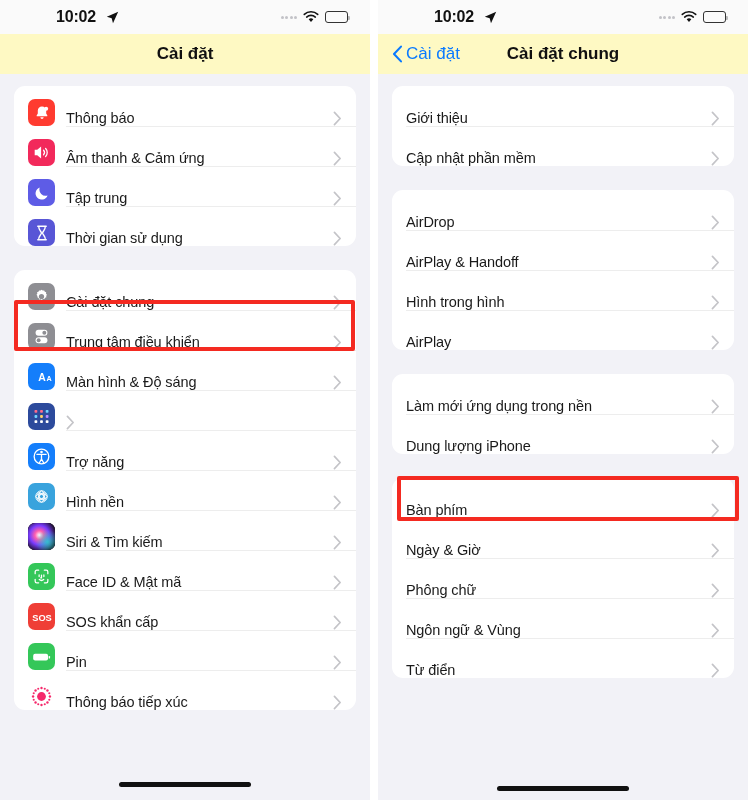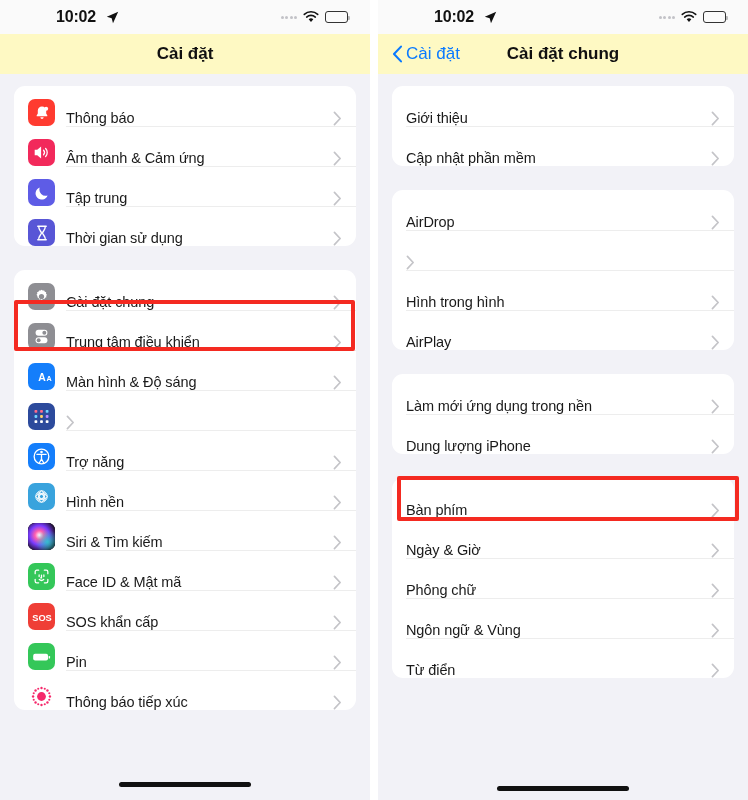--- a/index.html
+++ b/index.html
@@ -495,20 +495,21 @@
       <div class="spacer-24"></div>
 
       <div class="card">
         <div class="row noicon">
           <span class="row-label">AirDrop</span>
           <svg class="chev" viewBox="0 0 10 17">
               <path d="M1.5 1.5 L8 8.5 L1.5 15.5" stroke="#c4c4c8" stroke-width="1.9" fill="none" stroke-linecap="round" stroke-linejoin="round"></path>
             </svg>
         </div>
         <div class="row noicon">
+          <span class="row-label">AirPlay &amp; Handoff</span>
           <svg class="chev" viewBox="0 0 10 17">
               <path d="M1.5 1.5 L8 8.5 L1.5 15.5" stroke="#c4c4c8" stroke-width="1.9" fill="none" stroke-linecap="round" stroke-linejoin="round"></path>
             </svg>
         </div>
         <div class="row noicon">
           <span class="row-label">Hình trong hình</span>
           <svg class="chev" viewBox="0 0 10 17">
               <path d="M1.5 1.5 L8 8.5 L1.5 15.5" stroke="#c4c4c8" stroke-width="1.9" fill="none" stroke-linecap="round" stroke-linejoin="round"></path>
             </svg>
         </div>

